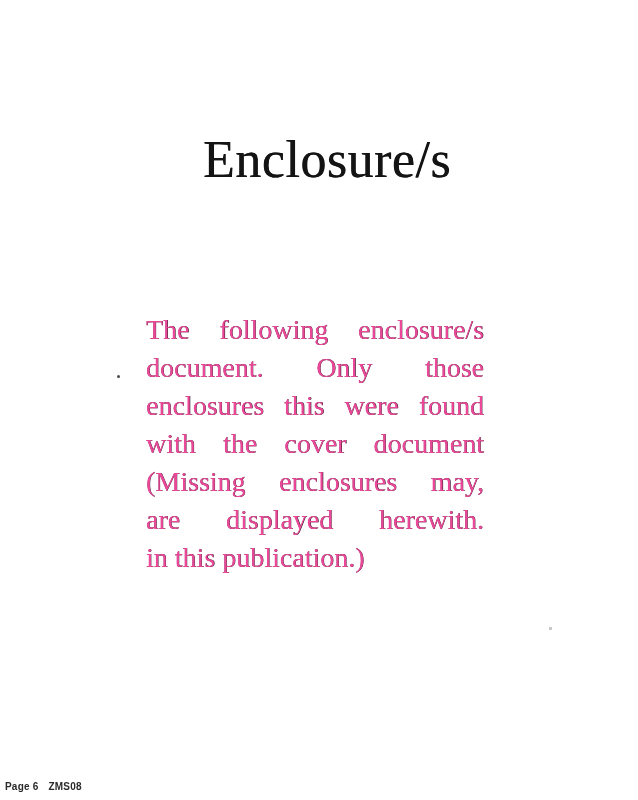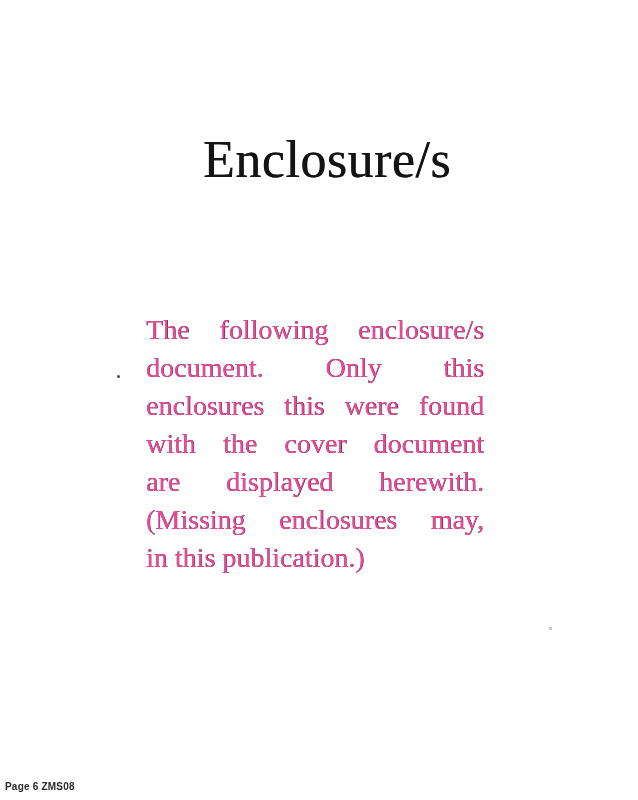--- a/index.html
+++ b/index.html
@@ -72,36 +72,37 @@
     position: absolute;
     left: 5px;
     top: 781px;
     font-family: "Liberation Sans", sans-serif;
     font-size: 10px;
     font-weight: 700;
     color: #2a2a2a;
     letter-spacing: 0.2px;
   }
   .footer .doc-code {
+    margin-left: 7px;
   }
 </style>
 </head>
 <body>
 
 <div class="page">
 
   <h1 class="title">Enclosure/s</h1>
 
   <div class="para">
       <div class="line">The following enclosure/s</div>
-      <div class="line">document. Only this</div>
+      <div class="line">document. Only those</div>
       <div class="line">enclosures this were found</div>
       <div class="line">with the cover document</div>
+      <div class="line">(Missing enclosures may,</div>
       <div class="line">are displayed herewith.</div>
-      <div class="line">(Missing enclosures may,</div>
       <div class="line last">in this publication.)</div>
     </div>
 
   <div class="speck-dark"></div>
 
   <div class="speck-light"></div>
 
   <div class="footer">
     <span class="page-label">Page 6</span>
     <span class="doc-code">ZMS08</span>

